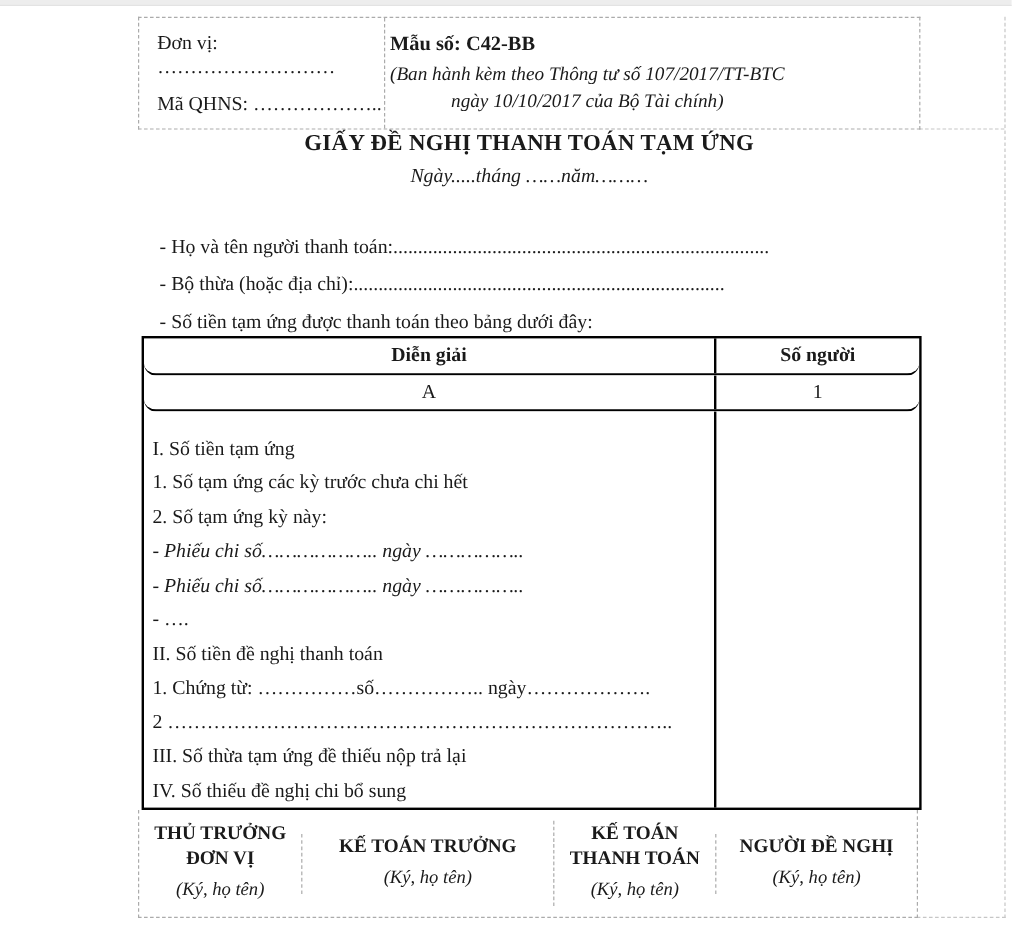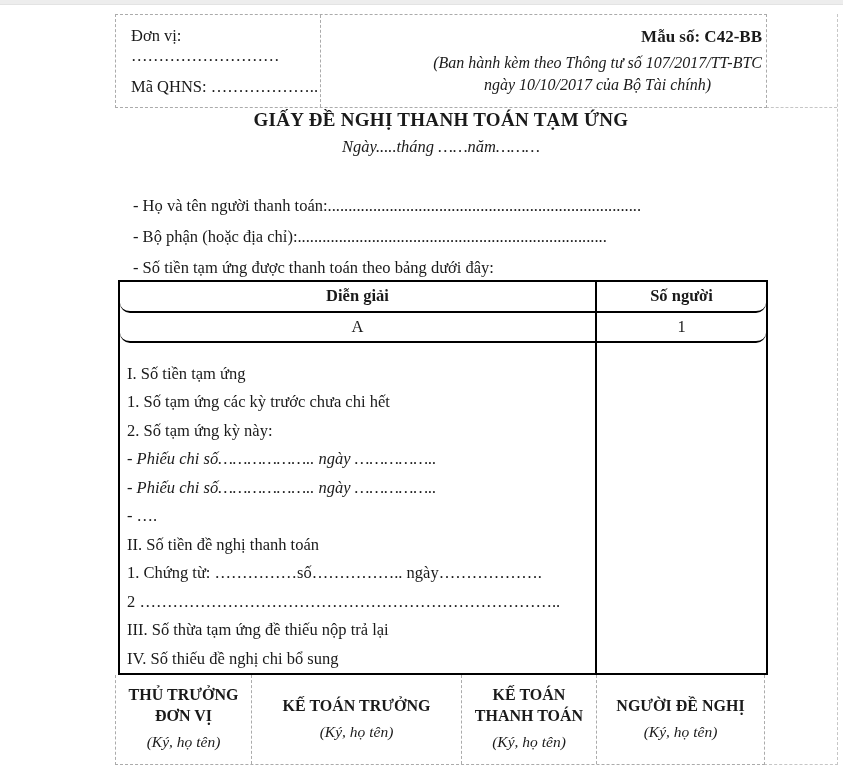--- a/index.html
+++ b/index.html
@@ -18,21 +18,21 @@
     border-top:1px dashed #c6c6c6; }
   .sig-ext { position:absolute; left:764px; top:764px; width:74px; height:0;
     border-top:1px dashed #c6c6c6; }
 
   
   .header-box { position:absolute; left:115px; top:14px; width:652px; height:94px;
     border:1px dashed #ababab; display:flex; }
   .hb-left { width:205px; border-right:1px dashed #ababab; display:flex;
     flex-direction:column; justify-content:center; gap:11px; padding-left:15px;
     font-size:16.5px; }
-  .hb-right { flex:1; display:flex; flex-direction:column; align-items:flex-end;
+  .hb-right { flex:1; display:flex; flex-direction:column; align-items:flex-start;
     justify-content:center; text-align:center; padding:0 4px; }
   .form-no { font-weight:bold; font-size:17px; margin-bottom:5px; }
   .issued { font-style:italic; font-size:16px; line-height:22px; white-space:pre-line; }
 
   .title { position:absolute; left:115px; top:109px; width:652px; text-align:center;
     font-weight:bold; font-size:19px; letter-spacing:.3px; }
   .date-line { position:absolute; left:115px; top:137px; width:652px; text-align:center;
     font-style:italic; font-size:16.5px; }
 
   .info { position:absolute; left:85px; top:190px; width:700px; font-size:16.5px;
@@ -51,21 +51,21 @@
   .t-sub .cell-desc,  .t-sub .cell-amt {
     display:flex; align-items:center; justify-content:center; font-size:16.5px; }
   .body-lines { padding:17px 0 0 7px; }
   .line { height:28.5px; display:flex; align-items:center; font-size:16.5px;
     white-space:nowrap; }
   .line.italic { font-style:italic; }
 
   
   .signatures { position:absolute; left:115px; top:675px; width:650px; height:90px;
     border-left:1px dashed #ababab; border-right:1px dashed #ababab;
-    border-bottom:1px dashed #ababab; display:flex; }
+    border-bottom:1px dashed #ababab; display:flex;align-items:center; }
   .sig { display:flex; flex-direction:column; align-items:center; justify-content:center;
     text-align:center; padding-bottom:4px; }
   .sig + .sig { border-left:1px dashed #ababab; }
   .sig-1 { width:135px; } .sig-2 { width:210px; } .sig-3 { width:135px; } .sig-4 { flex:1; }
   .sig-title { font-weight:bold; font-size:16px; line-height:21px; white-space:pre-line; }
   .sig-sub { font-style:italic; font-size:15.5px; margin-top:7px; }
 </style>
 </head>
 <body>
 
@@ -86,21 +86,21 @@
       <div class="issued">(Ban hành kèm theo Thông tư số 107/2017/TT-BTC
 ngày 10/10/2017 của Bộ Tài chính)</div>
     </div>
   </div>
 
   <div class="title">GIẤY ĐỀ NGHỊ THANH TOÁN TẠM ỨNG</div>
   <div class="date-line">Ngày.....tháng ……năm………</div>
 
   <div class="info">
     <div>- Họ và tên người thanh toán:............................................................................</div>
-    <div>- Bộ phận (hoặc địa chỉ):...........................................................................</div>
+    <div>- Bộ thừa (hoặc địa chỉ):...........................................................................</div>
     <div>- Số tiền tạm ứng được thanh toán theo bảng dưới đây:</div>
   </div>
 
   <div class="table">
     <div class="t-row t-head">
       <div class="cell-desc">Diễn giải</div>
       <div class="cell-amt">Số người</div>
     </div>
     <div class="t-row t-sub">
       <div class="cell-desc">A</div>

